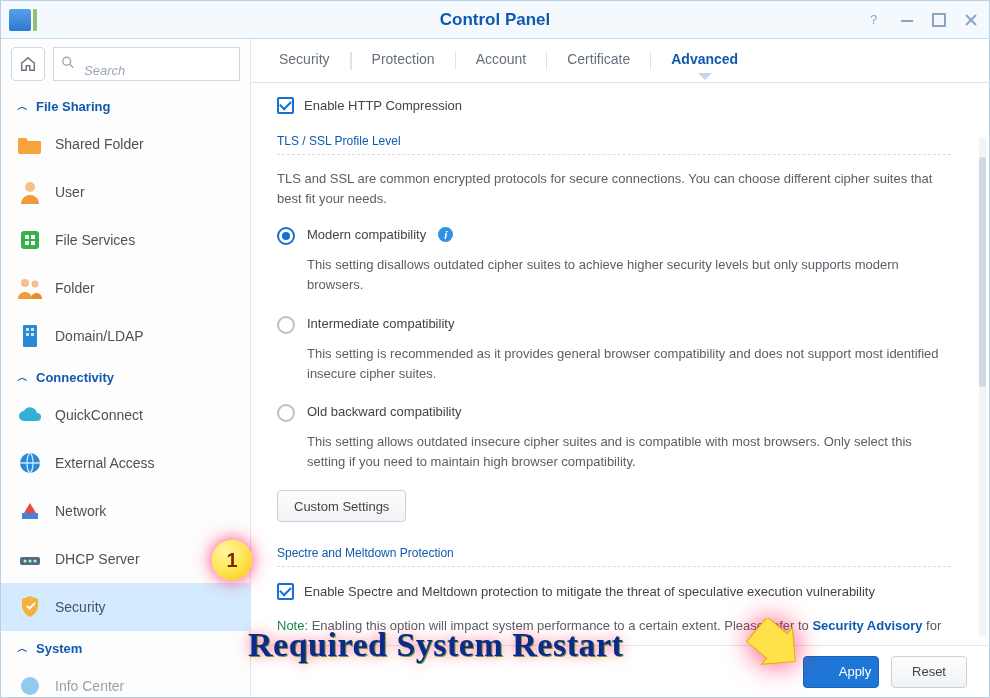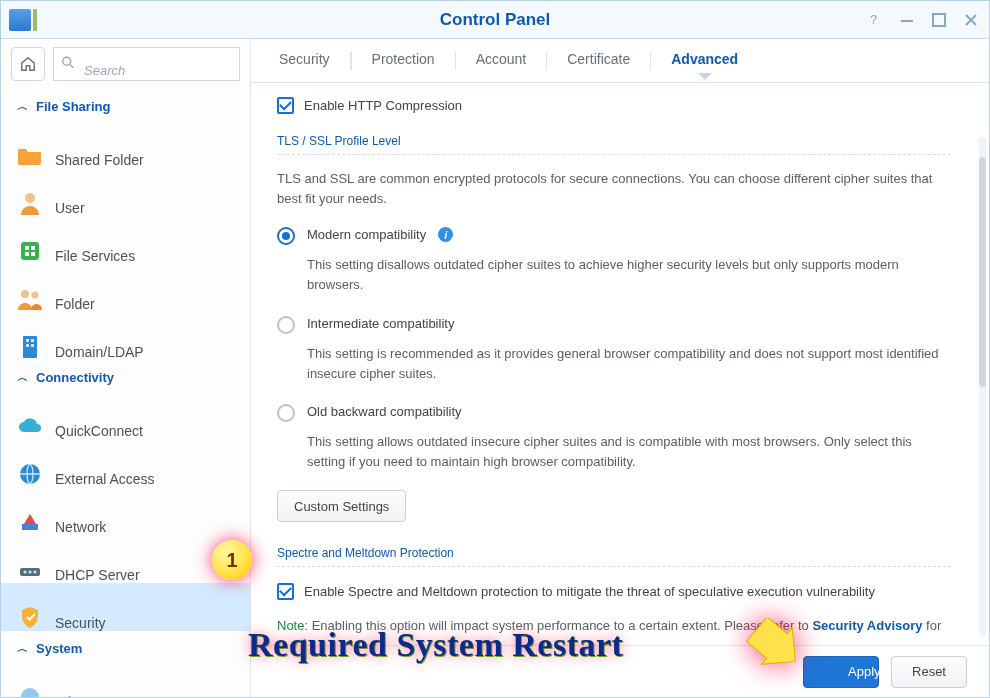--- a/index.html
+++ b/index.html
@@ -28,21 +28,21 @@
   .sidebar { width: 250px; border-right:1px solid #e0e6ec; background:#fdfdfd; display:flex; flex-direction:column;}
   .sb-top { display:flex; gap:8px; padding:8px 10px 8px 10px; align-items:center;}
   .home-btn { width:34px; height:34px; border:1px solid #d0d7e0; background:#fff; border-radius:4px; display:flex; align-items:center; justify-content:center; cursor:pointer; color:#667; }
   .search-wrap { flex:1; position:relative; }
   .search-wrap .mag { position:absolute; left:8px; top:50%; transform:translateY(-50%); color:#9aa6b2;}
   .search-input { width:100%; height:34px; border:1px solid #d0d7e0; border-radius:0; padding:12px 10px 0 30px; font-size:13px; color:#444; }
   .search-input::placeholder { color:#9aa6b2; font-style:italic; }
   .sb-scroll { flex:1; overflow:auto; padding-bottom:4px;}
   .sb-section-hdr { display:flex; align-items:center; gap:8px; padding:10px 16px 6px 16px; color:#0f5ab0; font-weight:700; font-size:13px; cursor:pointer;}
   .sb-section-hdr .chev { color:#0f5ab0; font-size:11px;}
-  .sb-item { display:flex; align-items:flex-end; gap:12px; height:48px; padding:0 16px; cursor:pointer; color:#4a525a; font-size:14px;}
+  .sb-item { display:flex; align-items:center; gap:12px; height:48px; padding:0 16px; cursor:pointer; color:#4a525a; font-size:14px;}
   .sb-item.active { background:#d3eaff; }
   .sb-item .ico { width:26px; height:26px; display:flex; align-items:center; justify-content:center;}
   
   .content { flex:1; display:flex; flex-direction:column; }
   .tabs { display:flex; height:44px; border-bottom:1px solid #dde5ec; padding-left:8px;}
   .tab { padding:0 20px; display:flex; align-items:center; color:#65707a; cursor:pointer; font-size:14px; border-bottom:3px solid transparent; position:relative;}
   .tab.active { color:#0f5ab0; font-weight:700; }
   .tab.active::after{ content:""; position:absolute; bottom:-1px; left:calc(50% - 7px); width:0;height:0;border-left:7px solid transparent;border-right:7px solid transparent;border-top:7px solid #c5d8ea;}
   .tab-sep { width:1px; height:18px; background:#dde5ec; align-self:center;}
   .panel-wrap{ flex:1; position:relative; overflow:hidden;}
@@ -317,21 +317,21 @@
           <div class="note">
             <span class="note-label">Note:</span><span> Enabling this option will impact system performance to a certain extent. Please refer to </span><span class="link">Security Advisory</span><span> for more information.</span>
           </div>
         </div>
 
         <div class="right-scroll">
             <div class="thumb"></div>
           </div>
 
         <div class="footer">
-          <div class="btn primary" style="width:76px;justify-content:flex-start;padding-left:44px;">
+          <div class="btn primary" style="width:76px;justify-content:center;padding-left:44px;">
               <span>Apply</span>
             </div>
           <div class="btn" style="width:76px;justify-content:center;">
               <span>Reset</span>
             </div>
         </div>
       </div>
     </div>
   </div>
 </div>

